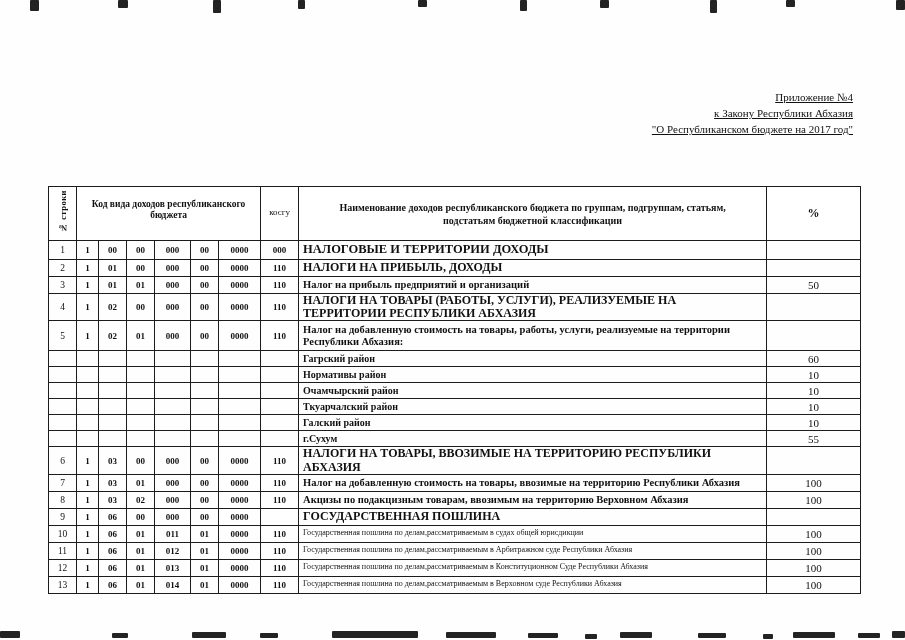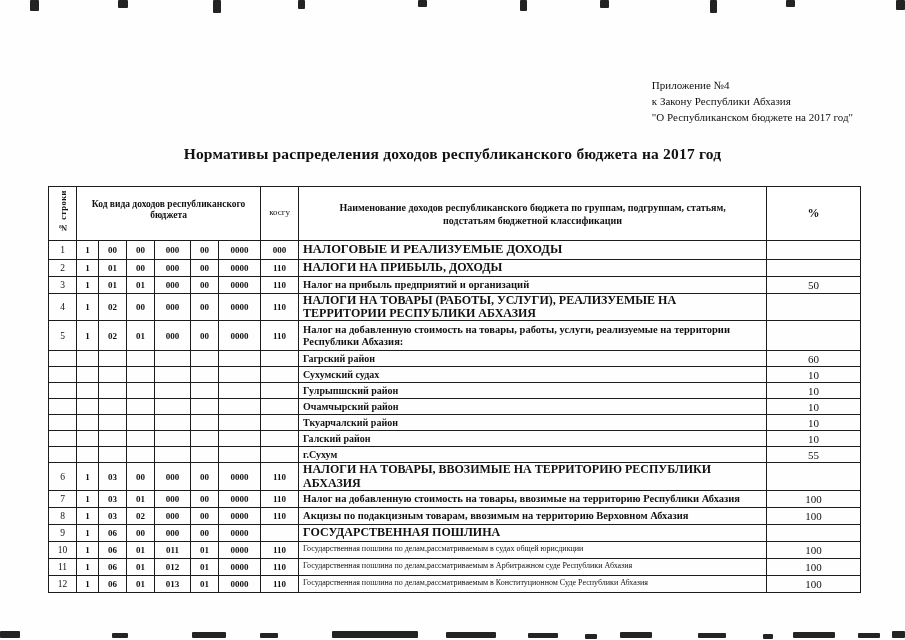--- a/index.html
+++ b/index.html
@@ -11,22 +11,22 @@
     color:#111;
     overflow:hidden;
   }
   .page { position:absolute; inset:0; background:#fefefe; }
 
   
   .artifact { position:absolute; background:#0b0b0b; border-radius:1px; opacity:.9; }
 
   
   .appendix {
-    position:absolute; top:78px; right:52px;
-    text-align:left; font-size:11px; line-height:1.45;
+    position:absolute; top:90px; right:52px;
+    text-align:right; font-size:11px; line-height:1.45;text-decoration:underline;
   }
 
   
   .doc-title {
     position:absolute; top:145px; left:0; width:100%;
     text-align:center; font-weight:bold; font-size:15.5px;
     letter-spacing:.2px;
   }
 
   
@@ -86,21 +86,20 @@
     <span class="artifact" style="left:786px;top:0;width:9px;height:7px;"></span>
     <span class="artifact" style="left:896px;top:0;width:9px;height:10px;"></span>
   </div>
 
   <div class="appendix">
     <div>Приложение №4</div>
     <div>к  Закону Республики Абхазия</div>
     <div>"О Республиканском бюджете на 2017 год"</div>
   </div>
 
-  <div class="doc-title">Нормативы распределения доходов республиканского бюджета на 2017 год</div>
 
   <table class="budget">
     <colgroup>
       <col style="width:28px">
         <col style="width:22px">
         <col style="width:28px">
         <col style="width:28px">
       <col style="width:36px">
         <col style="width:28px">
         <col style="width:42px">
@@ -130,21 +129,21 @@
     <tbody>
         <tr class="section">
     <td class="c-num">1</td>
     <td class="c-code">1</td>
     <td class="c-code">00</td>
     <td class="c-code">00</td>
     <td class="c-code">000</td>
     <td class="c-code">00</td>
     <td class="c-code">0000</td>
     <td class="c-kosgu">000</td>
-    <td class="c-name">НАЛОГОВЫЕ И РЕАЛИЗУЕМЫЕ ДОХОДЫ</td>
+    <td class="c-name">НАЛОГОВЫЕ И ТЕРРИТОРИИ ДОХОДЫ</td>
     <td class="c-pct"></td>
   </tr>
         <tr class="group">
     <td class="c-num">2</td>
     <td class="c-code">1</td>
     <td class="c-code">01</td>
     <td class="c-code">00</td>
     <td class="c-code">000</td>
     <td class="c-code">00</td>
     <td class="c-code">0000</td>
@@ -202,33 +201,21 @@
   </tr>
         <tr class="district">
     <td class="c-num"></td>
     <td class="c-code"></td>
     <td class="c-code"></td>
     <td class="c-code"></td>
     <td class="c-code"></td>
     <td class="c-code"></td>
     <td class="c-code"></td>
     <td class="c-kosgu"></td>
-    <td class="c-name">Сухумский судах</td>
-    <td class="c-pct">10</td>
-  </tr>
-        <tr class="district">
-    <td class="c-num"></td>
-    <td class="c-code"></td>
-    <td class="c-code"></td>
-    <td class="c-code"></td>
-    <td class="c-code"></td>
-    <td class="c-code"></td>
-    <td class="c-code"></td>
-    <td class="c-kosgu"></td>
-    <td class="c-name">Гулрыпшский район</td>
+    <td class="c-name">Нормативы район</td>
     <td class="c-pct">10</td>
   </tr>
         <tr class="district">
     <td class="c-num"></td>
     <td class="c-code"></td>
     <td class="c-code"></td>
     <td class="c-code"></td>
     <td class="c-code"></td>
     <td class="c-code"></td>
     <td class="c-code"></td>
@@ -347,20 +334,32 @@
         <tr class="fine">
     <td class="c-num">12</td>
     <td class="c-code">1</td>
     <td class="c-code">06</td>
     <td class="c-code">01</td>
     <td class="c-code">013</td>
     <td class="c-code">01</td>
     <td class="c-code">0000</td>
     <td class="c-kosgu">110</td>
     <td class="c-name">Государственная пошлина по делам,рассматриваемым в Конституционном Суде Республики Абхазия</td>
+    <td class="c-pct">100</td>
+  </tr>
+        <tr class="fine">
+    <td class="c-num">13</td>
+    <td class="c-code">1</td>
+    <td class="c-code">06</td>
+    <td class="c-code">01</td>
+    <td class="c-code">014</td>
+    <td class="c-code">01</td>
+    <td class="c-code">0000</td>
+    <td class="c-kosgu">110</td>
+    <td class="c-name">Государственная пошлина по делам,рассматриваемым в Верховном суде Республики Абхазия</td>
     <td class="c-pct">100</td>
   </tr>
       </tbody>
   </table>
 
   <div>
     <span class="artifact" style="left:0;top:631px;width:20px;height:7px;"></span>
     <span class="artifact" style="left:112px;top:633px;width:16px;height:5px;"></span>
     <span class="artifact" style="left:192px;top:632px;width:34px;height:6px;"></span>
     <span class="artifact" style="left:260px;top:633px;width:18px;height:5px;"></span>

